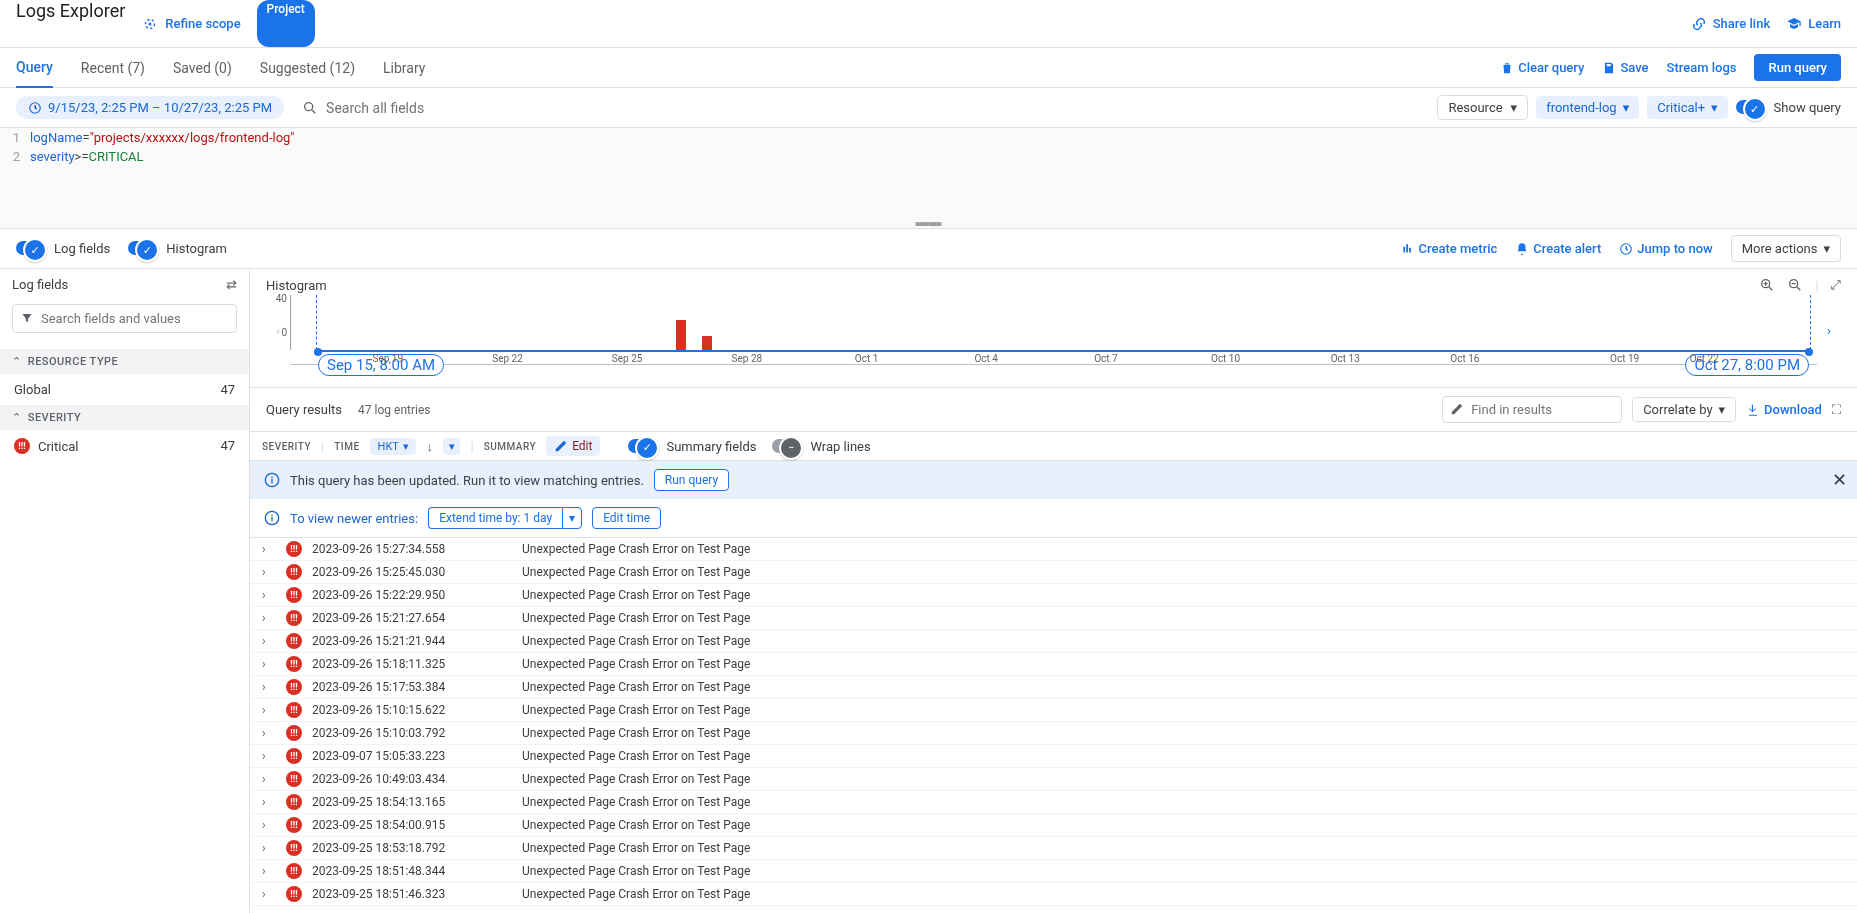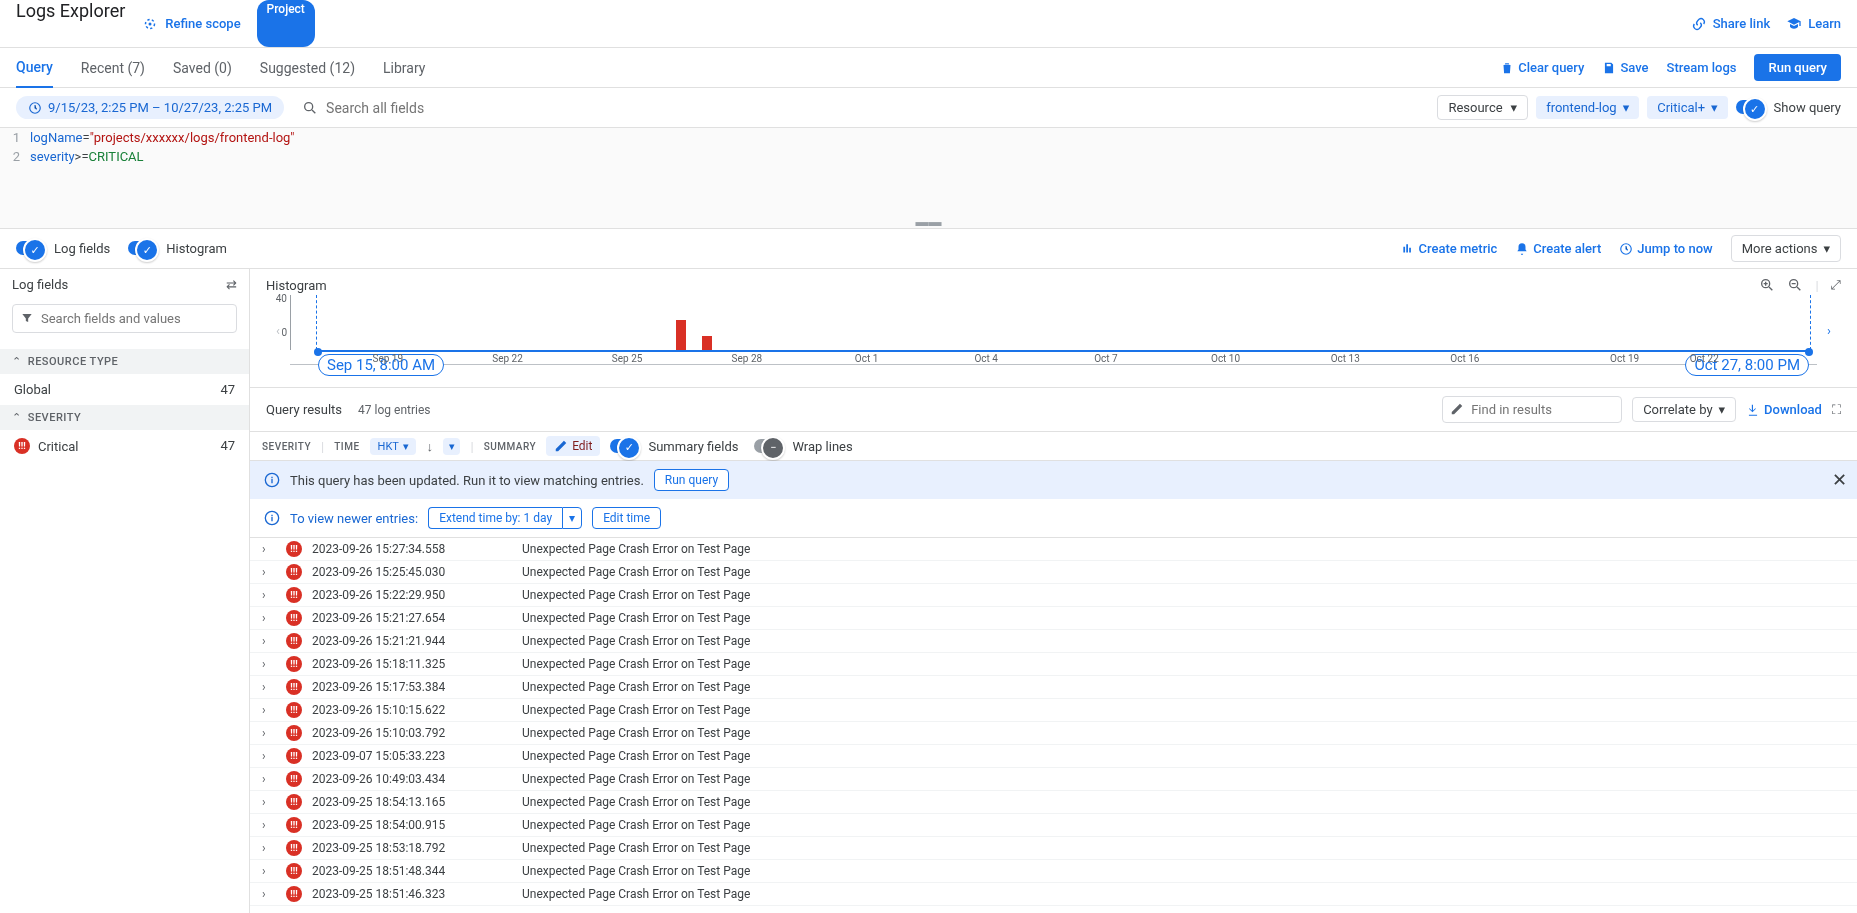--- a/index.html
+++ b/index.html
@@ -361,21 +361,21 @@
         <span style="cursor:pointer;color:#5f6368">↓</span>
         <span class="hkt-chip" style="padding:2px 6px">▾</span>
         <span style="color:#dadce0">|</span>
         <span class="col-tag">SUMMARY</span>
         <span class="edit-chip">
             <svg class="ic14" viewBox="0 0 24 24">
               <path fill="#1967d2" d="M3 17v4h4L19 9l-4-4zM21 7l-2 2-4-4 2-2z"></path>
             </svg>
             <span>Edit</span>
           </span>
-        <div class="toggle-row" style="margin-left:0">
+        <div class="toggle-row" style="margin-left:18px">
             <span class="toggle"></span>
             <span>Summary fields</span>
           </div>
         <div class="toggle-row" style="margin-left:6px">
             <span class="toggle toggle-off"></span>
             <span>Wrap lines</span>
           </div>
       </div>
 
       <div class="banner">

